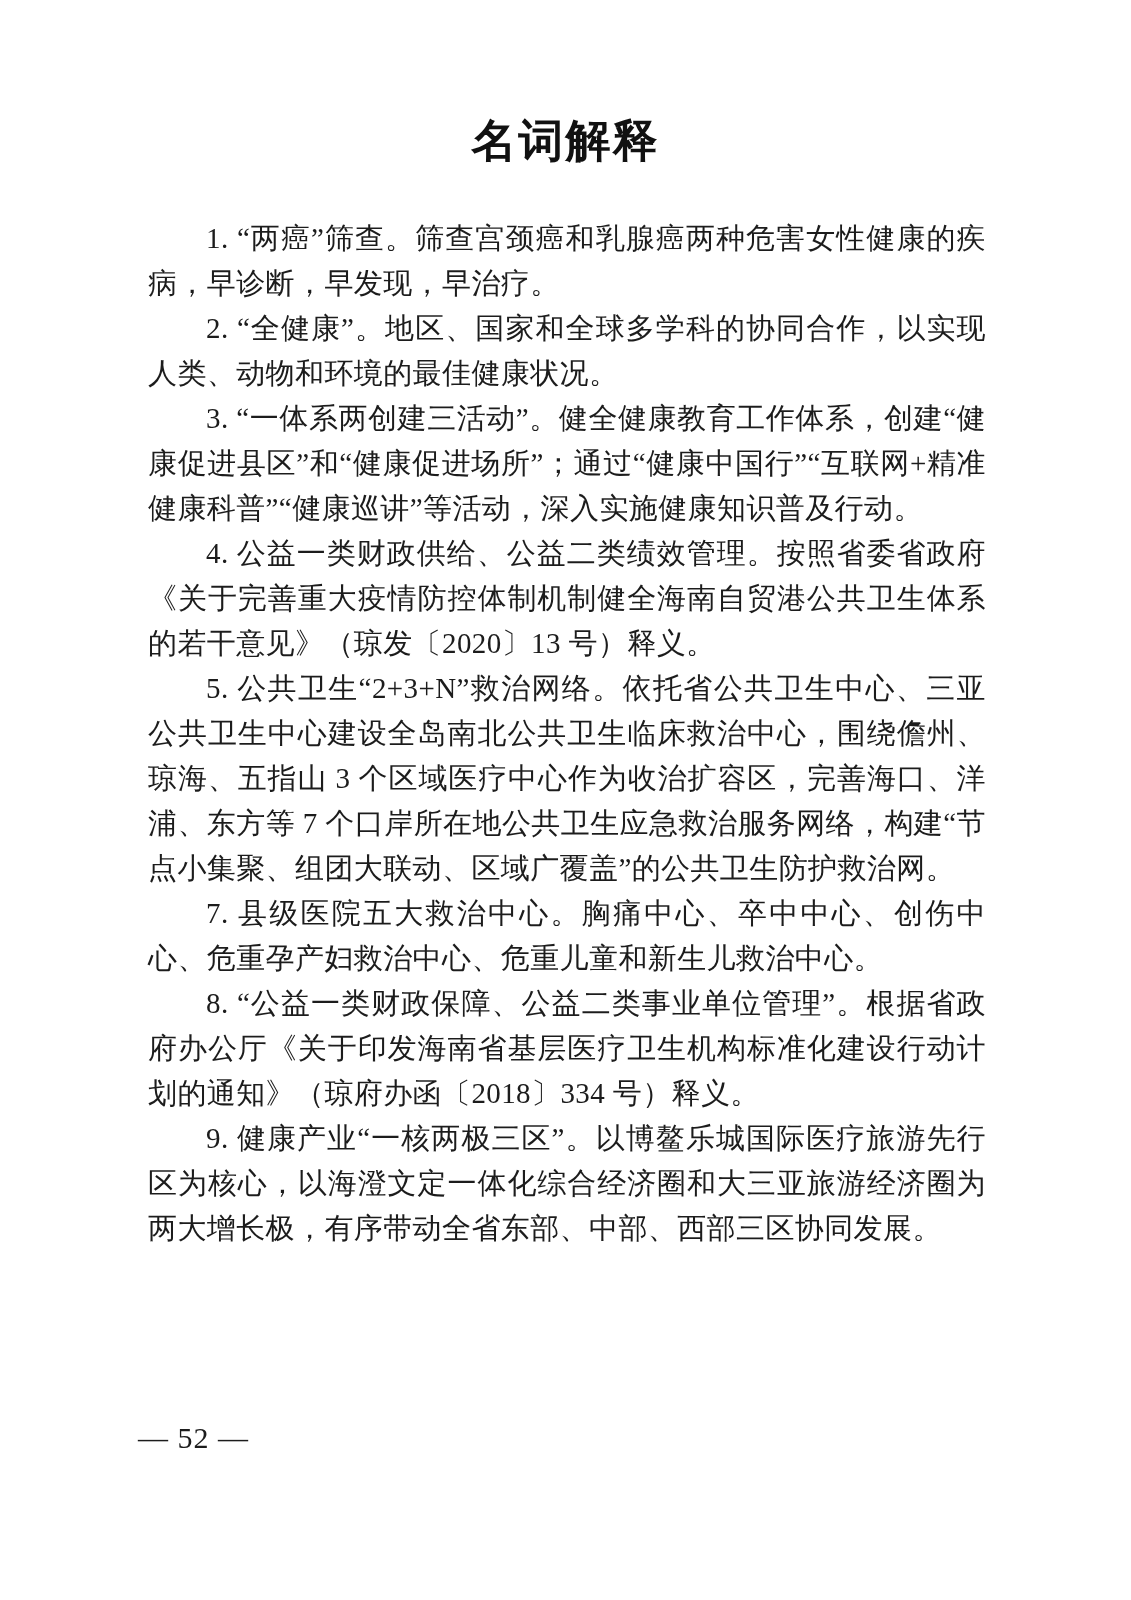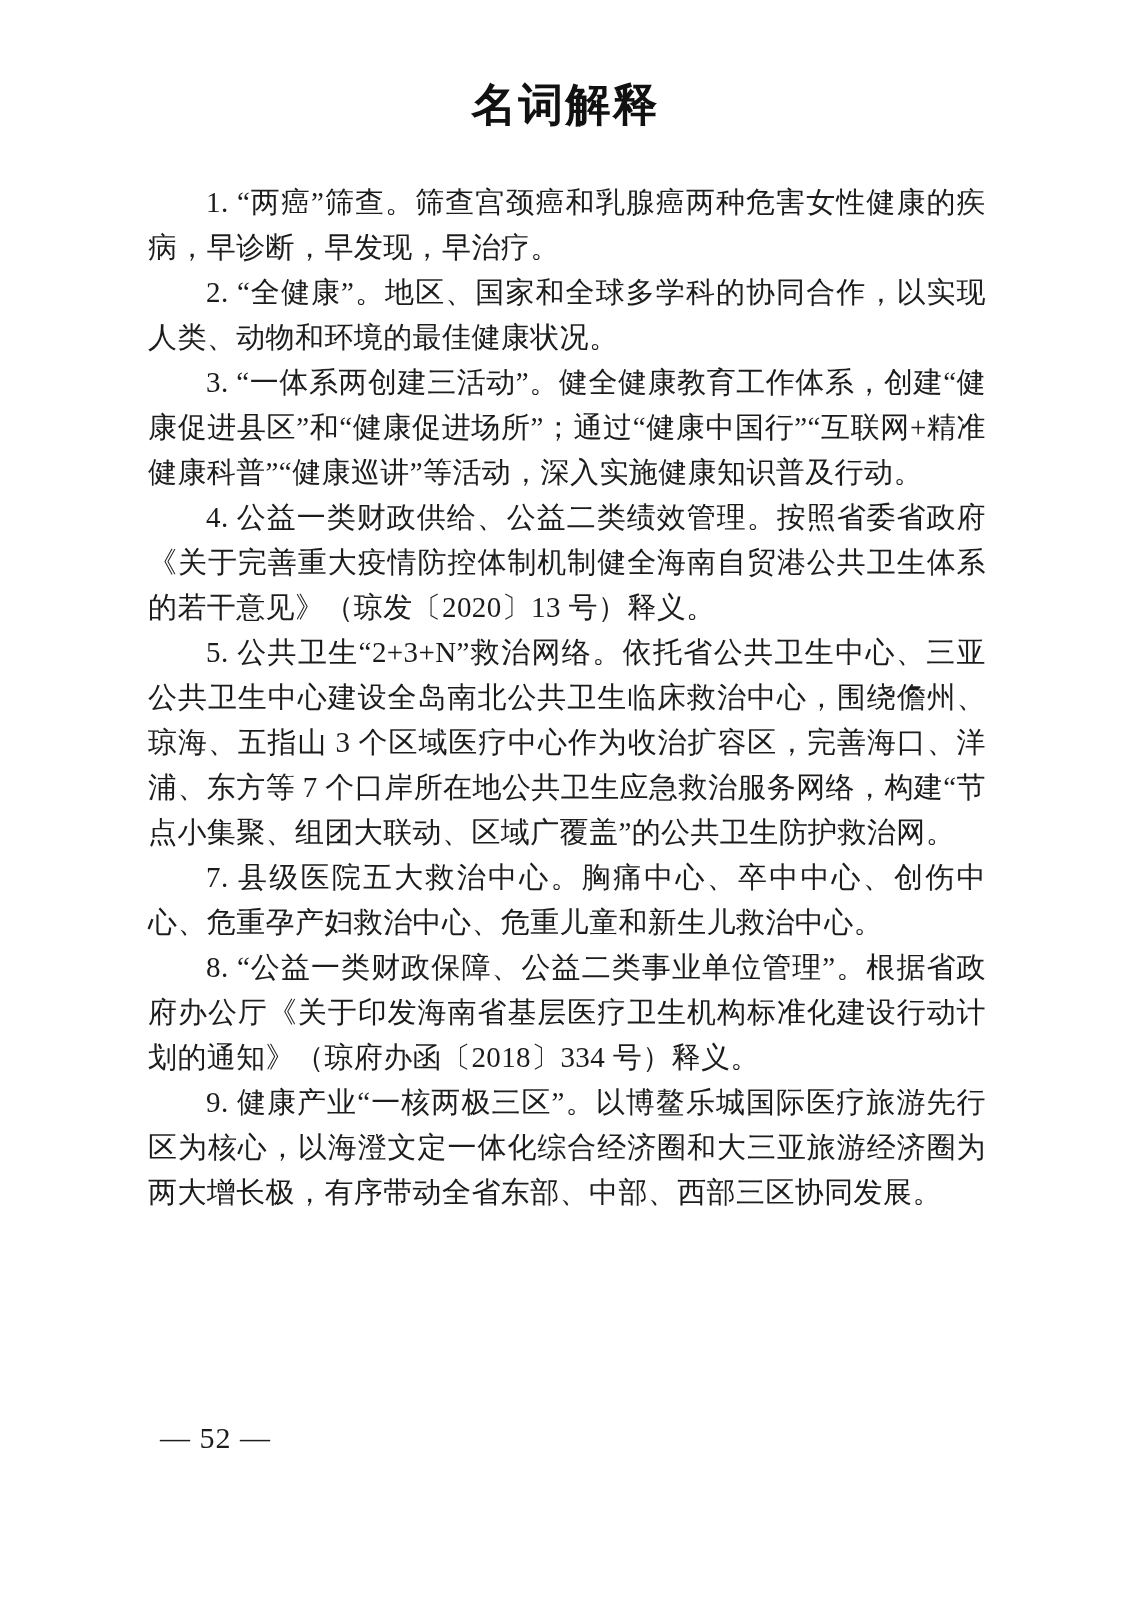--- a/index.html
+++ b/index.html
@@ -12,21 +12,21 @@
     width: 1131px;
     height: 1600px;
     margin: 0 auto;
     background: #ffffff;
     color: #1c1c1c;
     overflow: hidden;
     font-family: "Liberation Serif", "DejaVu Serif", serif;
   }
   .page-title {
     margin: 0;
-    padding-top: 78px;
+    padding-top: 114px;
     text-align: center;
     font-family: "Liberation Sans", "DejaVu Sans", sans-serif;
     font-weight: 600;
     font-size: 45px;
     line-height: 1.2;
     letter-spacing: 2px;
     color: #111111;
   }
   .doc-body {
     margin-top: 48px;
@@ -37,21 +37,21 @@
     margin: 0;
     text-indent: 2em;
     font-size: 29px;
     line-height: 45px;
     text-align: justify;
     letter-spacing: 0.4px;
     color: #1c1c1c;
   }
   .page-footer {
     position: absolute;
-    left: 160px;
+    left: 138px;
     top: 1420px;
     font-size: 30px;
     line-height: 36px;
     color: #1c1c1c;
     letter-spacing: 1px;
   }
 </style>
 </head>
 <body>
 

